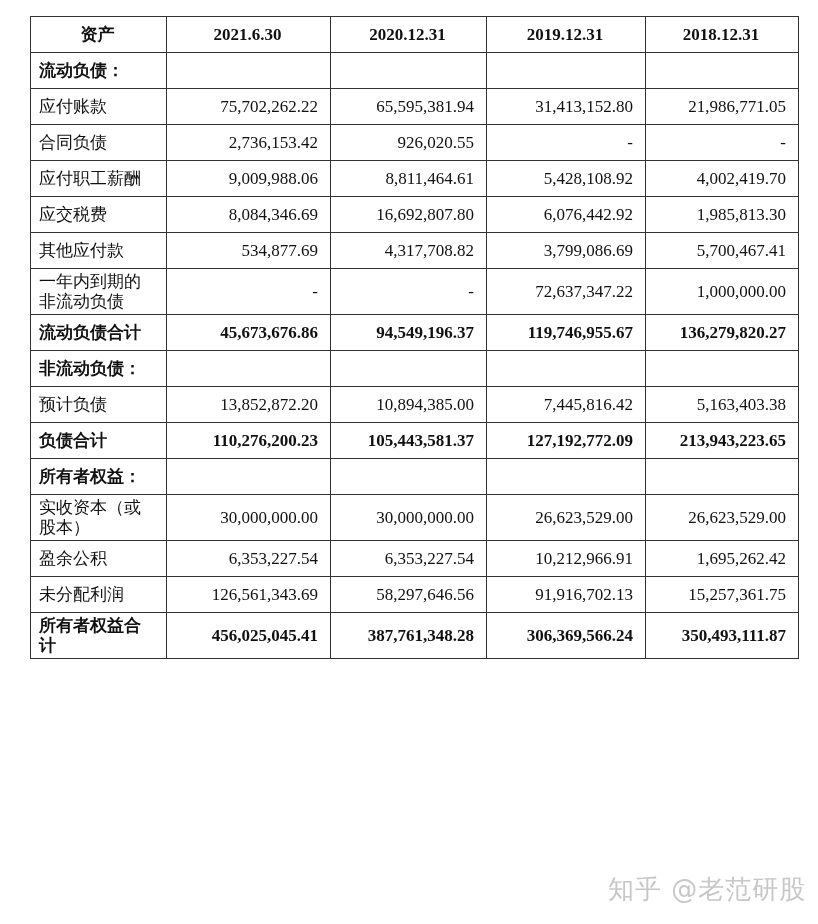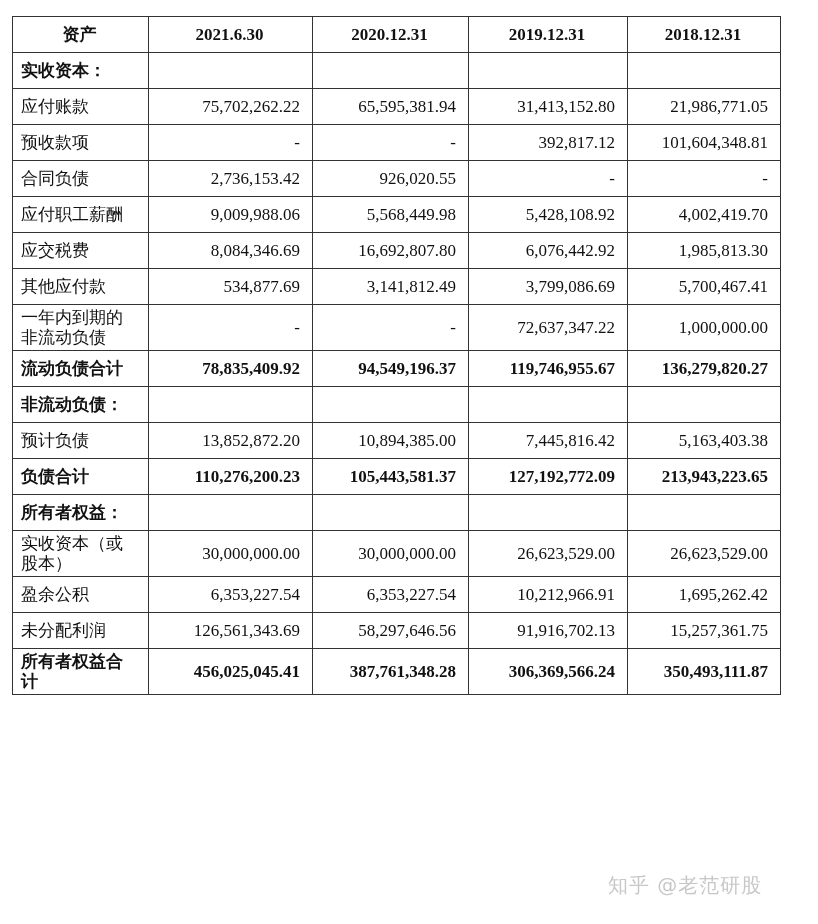--- a/index.html
+++ b/index.html
@@ -1,28 +1,28 @@
 <!DOCTYPE html>
 <html><head>
 <meta charset="utf-8">
 <style>
   html, body { margin:0; padding:0; background:#ffffff; }
   body { width:818px; height:924px; position:relative; overflow:hidden;
          font-family:"Liberation Serif","DejaVu Serif",serif; color:#111; }
-  table.fin { position:absolute; left:12px; top:16px; border-collapse:collapse;
+  table.fin { position:absolute; left:30px; top:16px; border-collapse:collapse;
               table-layout:fixed; width:768px; }
   table.fin td, table.fin th { border:1.5px solid #333; padding:0 10px 0 8px;
               font-size:17px; line-height:20px; }
   table.fin th { font-weight:bold; text-align:center; height:35px; }
   .label { text-align:left; }
   .num { text-align:right; white-space:nowrap; padding-right:12px !important; }
   .b { font-weight:bold; }
   tr.h1 td { height:35px; }
   tr.h2 td { height:45px; }
-  .watermark { position:absolute; left:608px; top:872px; font-size:20px;
+  .watermark { position:absolute; left:608px; top:872px; font-size:26px;
                color:rgba(180,180,180,0.75); font-family:"DejaVu Sans",sans-serif;
                letter-spacing:1px; pointer-events:none; }
 </style>
 </head>
 <body>
 
 <table class="fin">
   <colgroup>
     <col style="width:136px">
       <col style="width:164px">
@@ -34,78 +34,71 @@
     <tr>
       <th>资产</th>
       <th>2021.6.30</th>
       <th>2020.12.31</th>
       <th>2019.12.31</th>
       <th>2018.12.31</th>
     </tr>
   </thead>
   <tbody id="tbody">
       <tr class="h1">
-        <td class="label b">实收资本：</td>
+        <td class="label b">流动负债：</td>
         <td class="num b"></td>
         <td class="num b"></td>
         <td class="num b"></td>
         <td class="num b"></td>
       </tr>
       <tr class="h1">
         <td class="label">应付账款</td>
         <td class="num">75,702,262.22</td>
         <td class="num">65,595,381.94</td>
         <td class="num">31,413,152.80</td>
         <td class="num">21,986,771.05</td>
       </tr>
       <tr class="h1">
-        <td class="label">预收款项</td>
-        <td class="num">-</td>
-        <td class="num">-</td>
-        <td class="num">392,817.12</td>
-        <td class="num">101,604,348.81</td>
-      </tr>
-      <tr class="h1">
         <td class="label">合同负债</td>
         <td class="num">2,736,153.42</td>
         <td class="num">926,020.55</td>
         <td class="num">-</td>
         <td class="num">-</td>
       </tr>
       <tr class="h1">
         <td class="label">应付职工薪酬</td>
         <td class="num">9,009,988.06</td>
-        <td class="num">5,568,449.98</td>
+        <td class="num">8,811,464.61</td>
         <td class="num">5,428,108.92</td>
         <td class="num">4,002,419.70</td>
       </tr>
       <tr class="h1">
         <td class="label">应交税费</td>
         <td class="num">8,084,346.69</td>
         <td class="num">16,692,807.80</td>
         <td class="num">6,076,442.92</td>
         <td class="num">1,985,813.30</td>
       </tr>
       <tr class="h1">
         <td class="label">其他应付款</td>
         <td class="num">534,877.69</td>
-        <td class="num">3,141,812.49</td>
+        <td class="num">4,317,708.82</td>
         <td class="num">3,799,086.69</td>
         <td class="num">5,700,467.41</td>
       </tr>
       <tr class="h2">
         <td class="label">一年内到期的非流动负债</td>
         <td class="num">-</td>
         <td class="num">-</td>
         <td class="num">72,637,347.22</td>
         <td class="num">1,000,000.00</td>
       </tr>
       <tr class="h1">
         <td class="label b">流动负债合计</td>
-        <td class="num b">78,835,409.92</td>
+        <td class="num b">45,673,676.86</td>
         <td class="num b">94,549,196.37</td>
         <td class="num b">119,746,955.67</td>
         <td class="num b">136,279,820.27</td>
       </tr>
       <tr class="h1">
         <td class="label b">非流动负债：</td>
         <td class="num b"></td>
         <td class="num b"></td>
         <td class="num b"></td>
         <td class="num b"></td>

